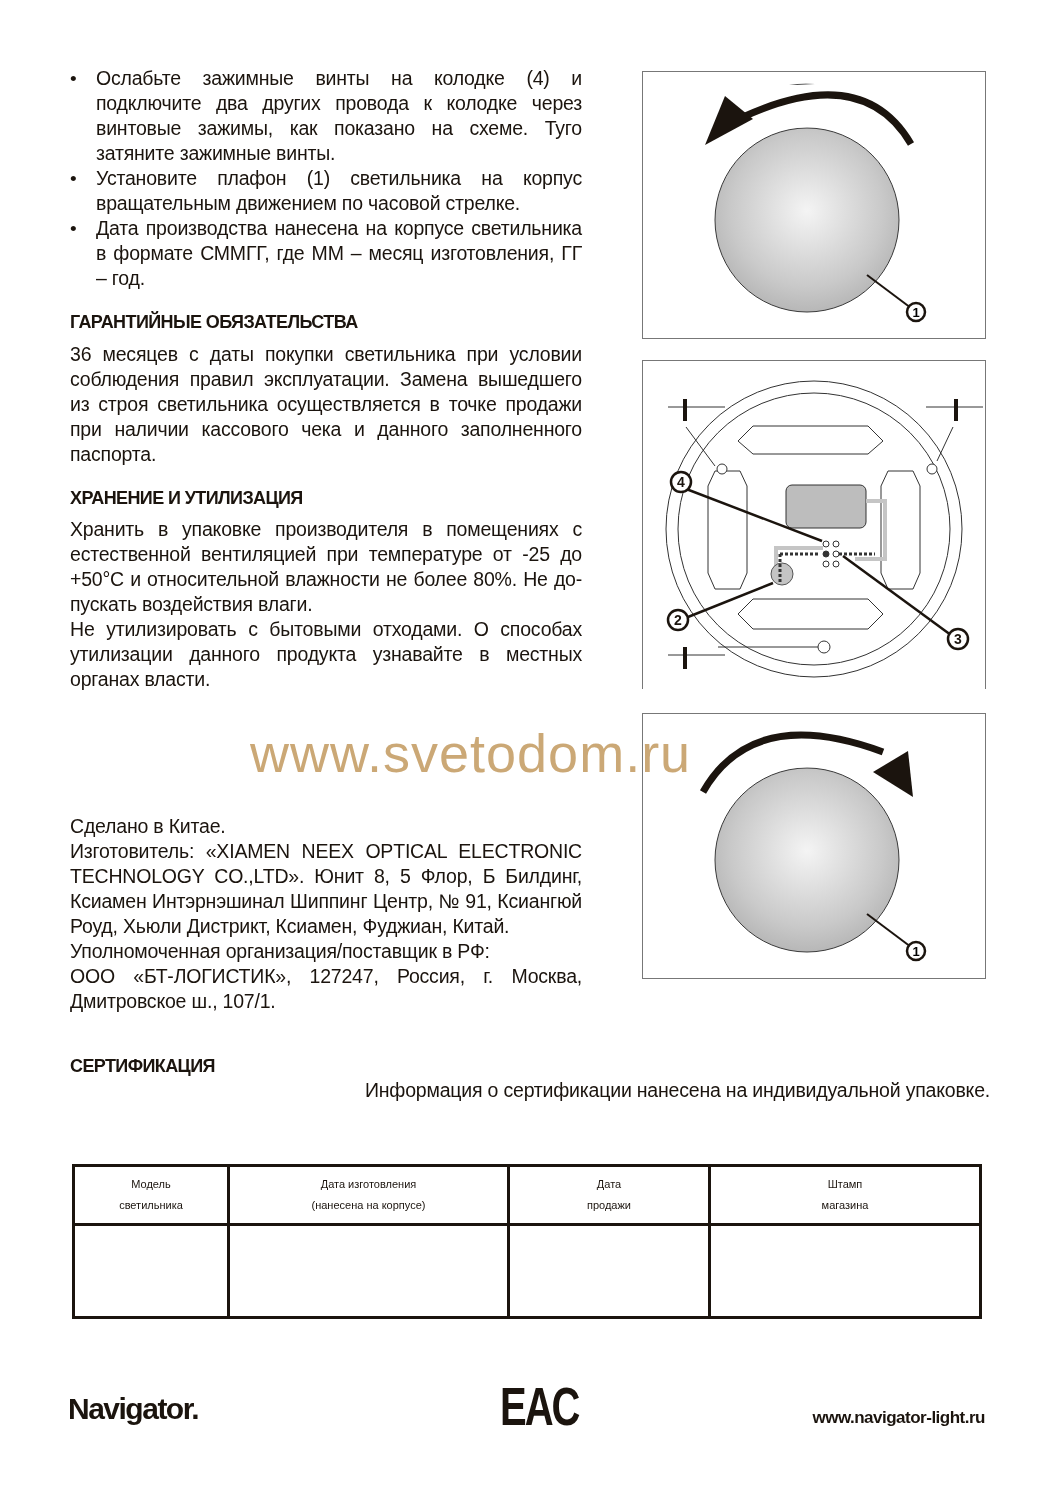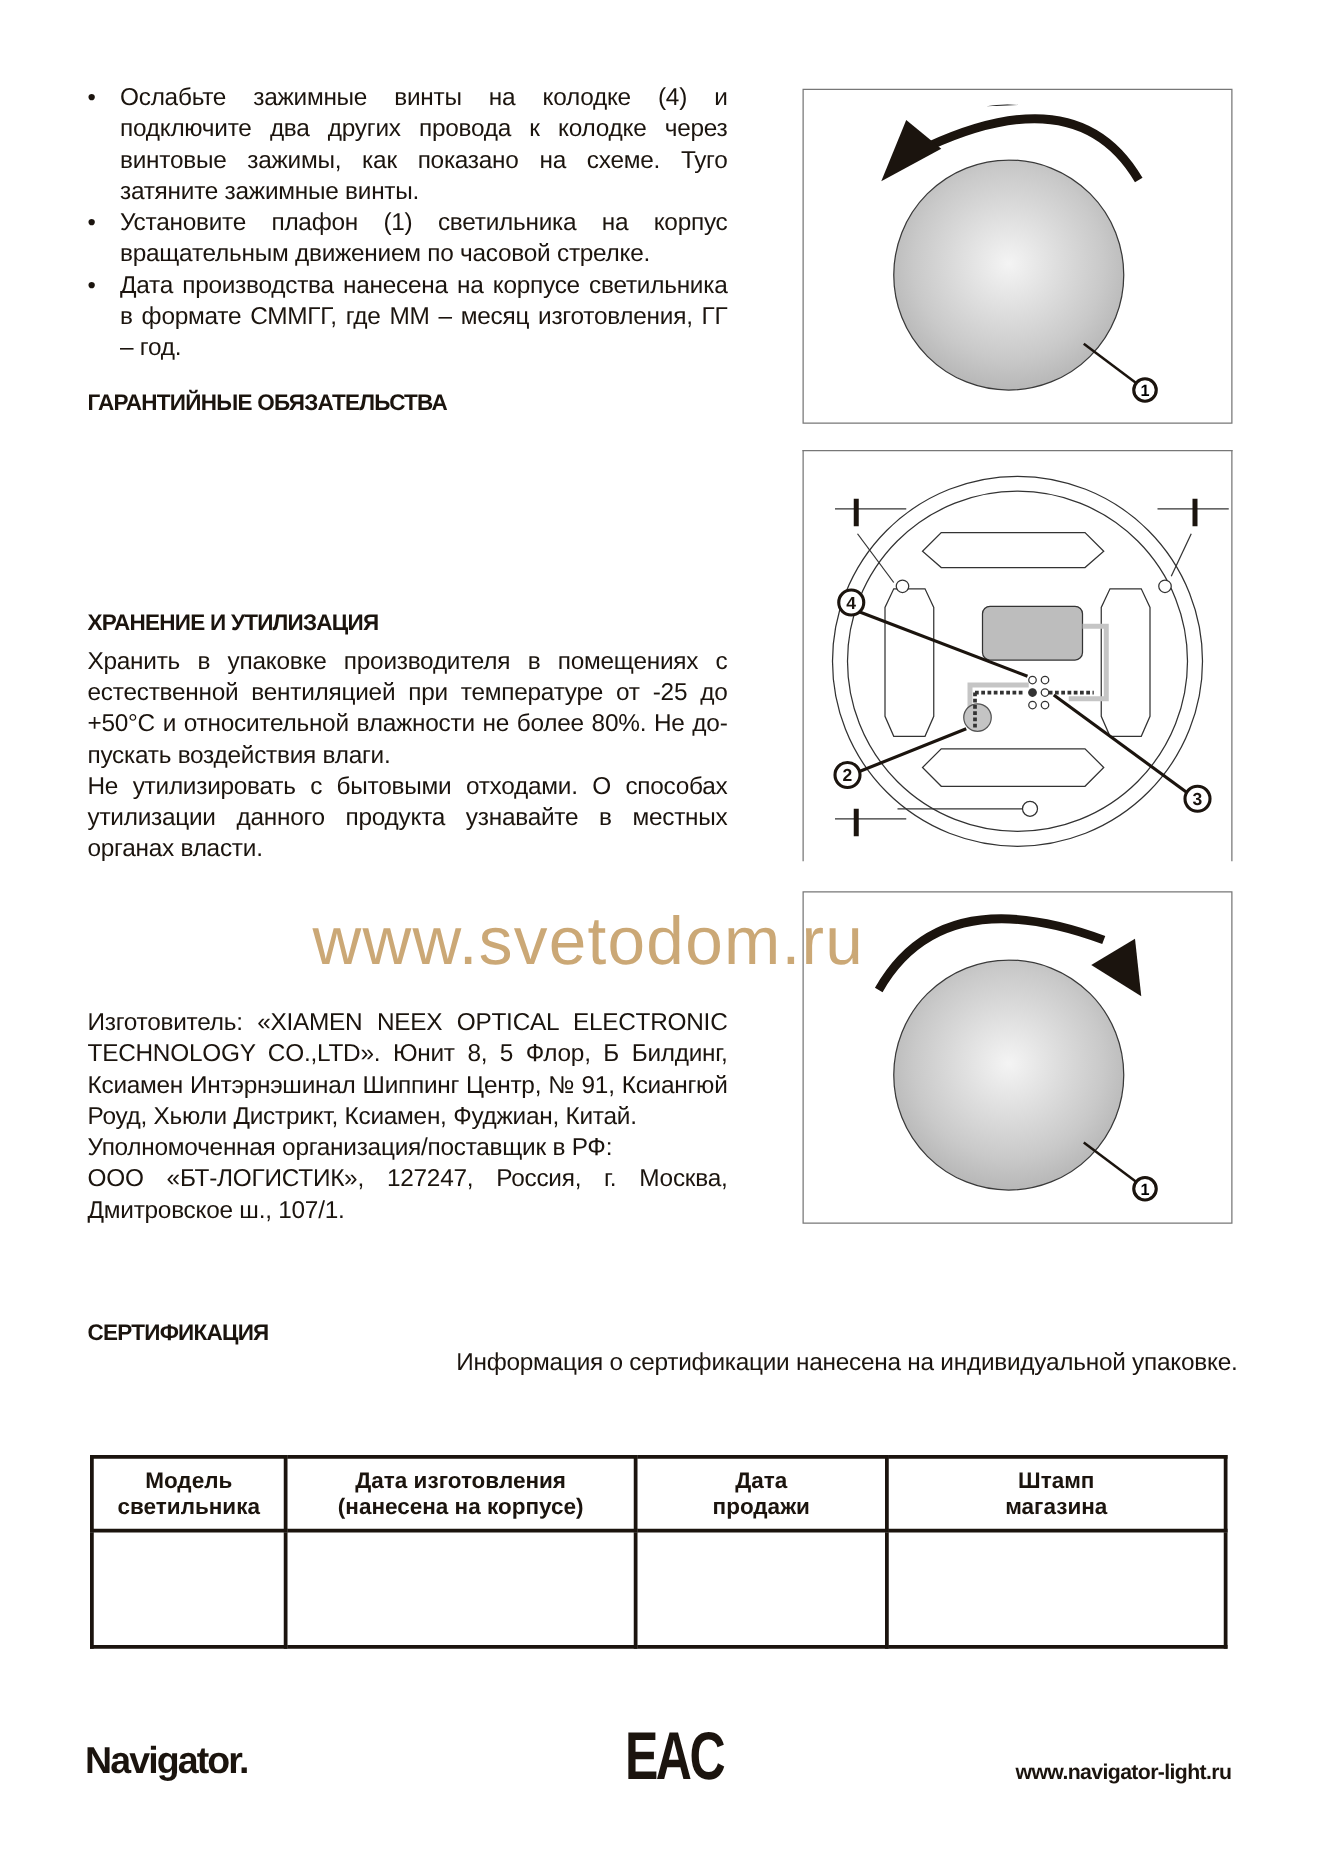--- a/index.html
+++ b/index.html
@@ -11,21 +11,21 @@
   .bl { display: flex; }
   .bl .dot { width: 26px; flex: none; font-size: 19px; line-height: 25px; }
   .bl .p { flex: 1; }
   h2 { font-size: 18px; font-weight: 900; margin: 0; letter-spacing: -0.6px; line-height: 24px; }
   .sec { position: absolute; left: 70px; width: 512px; }
   .fig { position: absolute; left: 642px; width: 342px; border: 1.5px solid #777; background:#fff; }
   .wm { position: absolute; left: 250px; top: 722px; font-size: 54px; color: #a16207; opacity: 0.55;
         font-family: "Liberation Sans", sans-serif; letter-spacing: 1px; pointer-events:none; }
   table.t { position: absolute; left: 72px; top: 1164px; width: 910px; border-collapse: collapse; }
   table.t th, table.t td { border: 3px solid #1b140e; }
-  table.t th { font-size: 18px; font-weight: bold; height: 54px; line-height: 21px; text-align: center; }
+  table.t th { font-size: 11px; font-weight: normal; height: 54px; line-height: 21px; text-align: center; }
   table.t td { height: 88px; }
   .logo { position: absolute; left: 68px; top: 1392px; font-size: 30px; font-weight: bold; letter-spacing: -1.5px; }
   .eac { position: absolute; left: 500px; top: 1376px; font-size: 40px; font-weight: bold; letter-spacing: -2px; transform: scaleY(1.35); transform-origin: top; }
   .url { position: absolute; right: 72px; top: 1408px; font-size: 17px; font-weight: bold; letter-spacing: -0.5px; }
 </style>
 </head>
 <body>
 
 <div class="col">
   <div class="bl">
@@ -37,29 +37,31 @@
     <p class="p">Установите плафон (1) светильника на корпус вращательным движением по часовой стрелке.</p>
   </div>
   <div class="bl">
     <span class="dot">•</span>
     <p class="p">Дата производства нанесена на корпусе светильника в формате СММГГ, где ММ – месяц изготовления, ГГ – год.</p>
   </div>
 </div>
 
 <div class="sec" style="top:310px">
   <h2>ГАРАНТИЙНЫЕ ОБЯЗАТЕЛЬСТВА</h2>
+  <p class="p" style="margin-top:8px">36 месяцев с даты покупки светильника при условии соблюдения правил эксплуатации. Замена вышедшего из строя светильника осуществляется в точке продажи при наличии кассового чека и данного заполненного паспорта.</p>
 </div>
 
 <div class="sec" style="top:486px">
   <h2>ХРАНЕНИЕ И УТИЛИЗАЦИЯ</h2>
   <p class="p" style="margin-top:7px">Хранить в упаковке производителя в помещениях с естественной вентиляцией при температуре от -25 до +50°C и относительной влажности не более 80%. Не до-пускать воздействия влаги.</p>
   <p class="p">Не утилизировать с бытовыми отходами. О способах утилизации данного продукта узнавайте в местных органах власти.</p>
 </div>
 
 <div class="sec" style="top:806px">
+  <p class="p" style="margin-top:8px">Сделано в Китае.</p>
   <p class="p">Изготовитель: «XIAMEN NEEX OPTICAL ELECTRONIC TECHNOLOGY CO.,LTD». Юнит 8, 5 Флор, Б Билдинг, Ксиамен Интэрнэшинал Шиппинг Центр, № 91, Ксиангюй Роуд, Хьюли Дистрикт, Ксиамен, Фуджиан, Китай.</p>
   <p class="p" style="text-align:left">Уполномоченная организация/поставщик в РФ:</p>
   <p class="p">ООО «БТ-ЛОГИСТИК», 127247, Россия, г. Москва, Дмитровское ш., 107/1.</p>
 </div>
 
 <div class="sec" style="top:1054px; width:920px">
   <h2>СЕРТИФИКАЦИЯ</h2>
   <p class="p" style="text-align:right">Информация о сертификации нанесена на индивидуальной упаковке.</p>
 </div>
 

